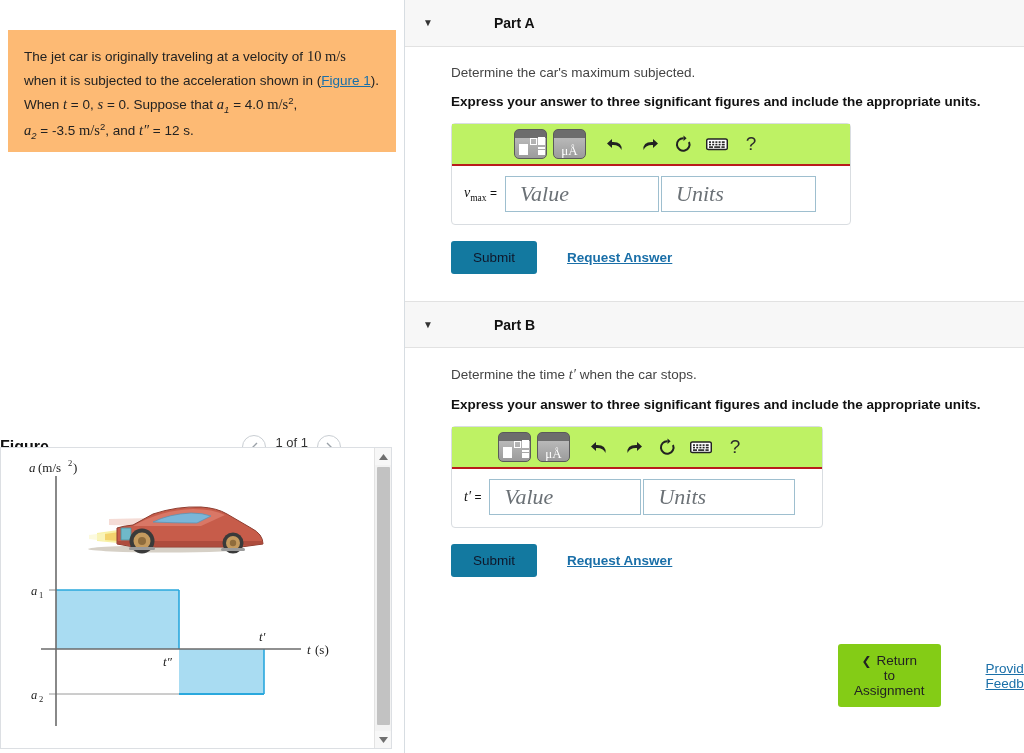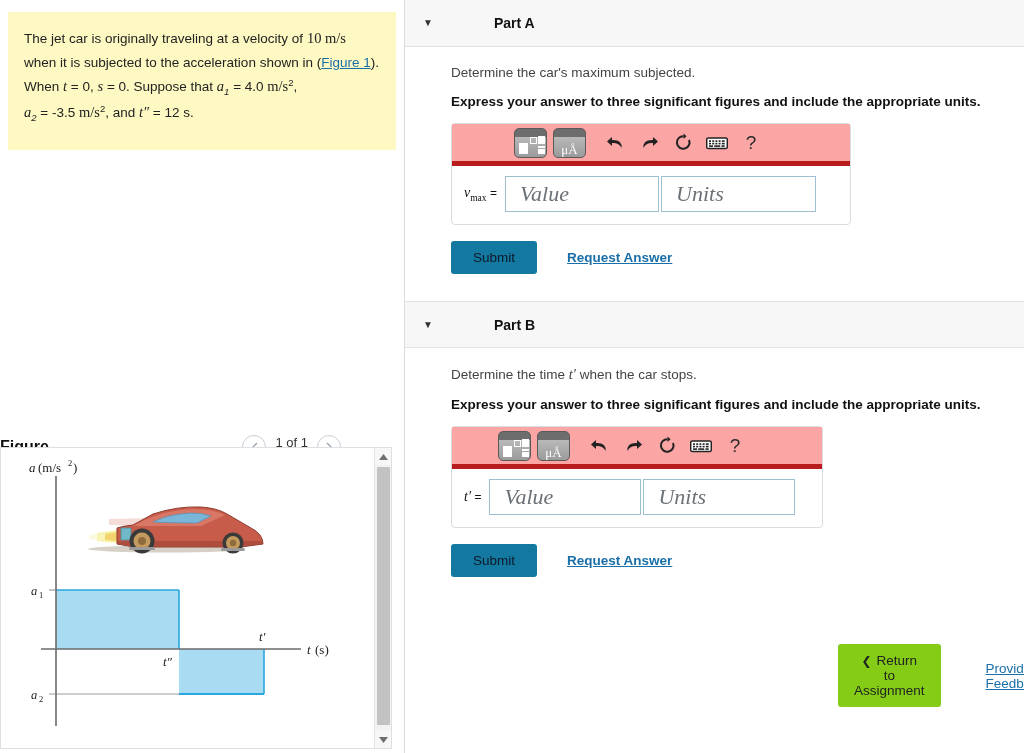--- a/index.html
+++ b/index.html
@@ -13,23 +13,23 @@
   .page { position: relative; width: 1024px; height: 753px; display: flex; }
 
   
   .left-panel {
     width: 405px; height: 753px;
     border-right: 1px solid #d7dde2;
     position: relative;
     background: #fff;
   }
   .problem-box {
-    background: #fef9c3;
-    margin: 12px 8px 0 8px;
-    padding: 14px 16px 24px 16px;
+    background: #fdba74;
+    margin: 30px 8px 0 8px;
+    padding: 14px 16px 8px 16px;
     font-size: 13.5px;
     color: #222;
     line-height: 1.72;
   }
   .problem-box p { margin: 0; }
   .fig-link { color: #1a6fa8; text-decoration: underline; cursor: pointer; }
   .mi { font-family: "Liberation Serif", serif; font-style: italic; font-size: 14.5px; }
   .mu { font-family: "Liberation Serif", serif; font-style: normal; font-size: 14.5px; }
   .mn { font-family: "Liberation Sans", sans-serif; font-size: 13.5px; }
   sub.s { font-size: 9.5px; font-style: italic; }
@@ -101,22 +101,22 @@
   .q-instruction { font-size: 13.5px; color: #111; font-weight: bold; margin-bottom: 14px; }
 
   
   .answer-box {
     border: 1px solid #d9dde1; border-radius: 4px;
     width: 400px; padding: 0;
     background: #fff;
   }
   .answer-box.b2 { width: 372px; }
   .mathbar {
-    background: #fca5a5;
-    border-bottom: 5px solid #b91c1c;
+    background: #bef264;
+    border-bottom: 2px solid #b91c1c;
     height: 42px;
     display: flex; align-items: center;
     padding-left: 62px;
     gap: 0;
   }
   .answer-box.b2 .mathbar { padding-left: 46px; }
   .tmpl-btn {
     width: 33px; height: 30px; border-radius: 5px;
     background: linear-gradient(#6d6d6d 0%, #6d6d6d 28%, #b9b9b9 28%, #9b9b9b 100%);
     border: 1px solid #5a5a5a;

